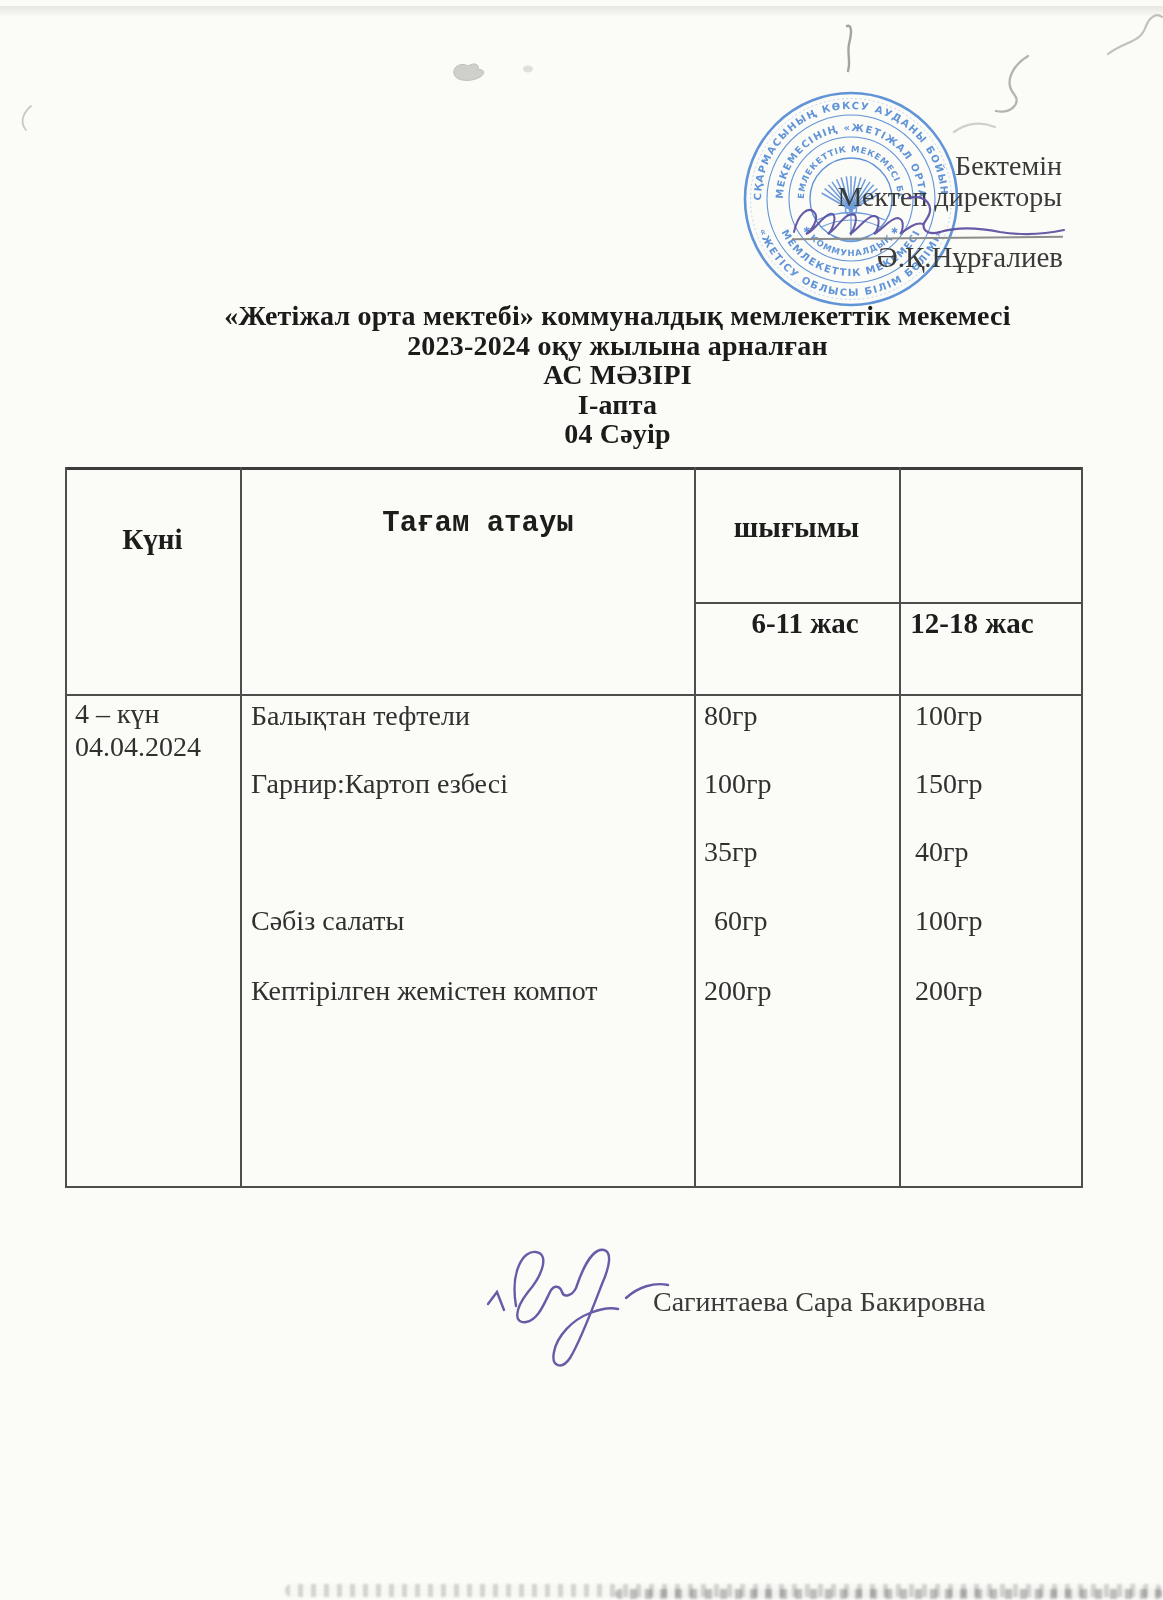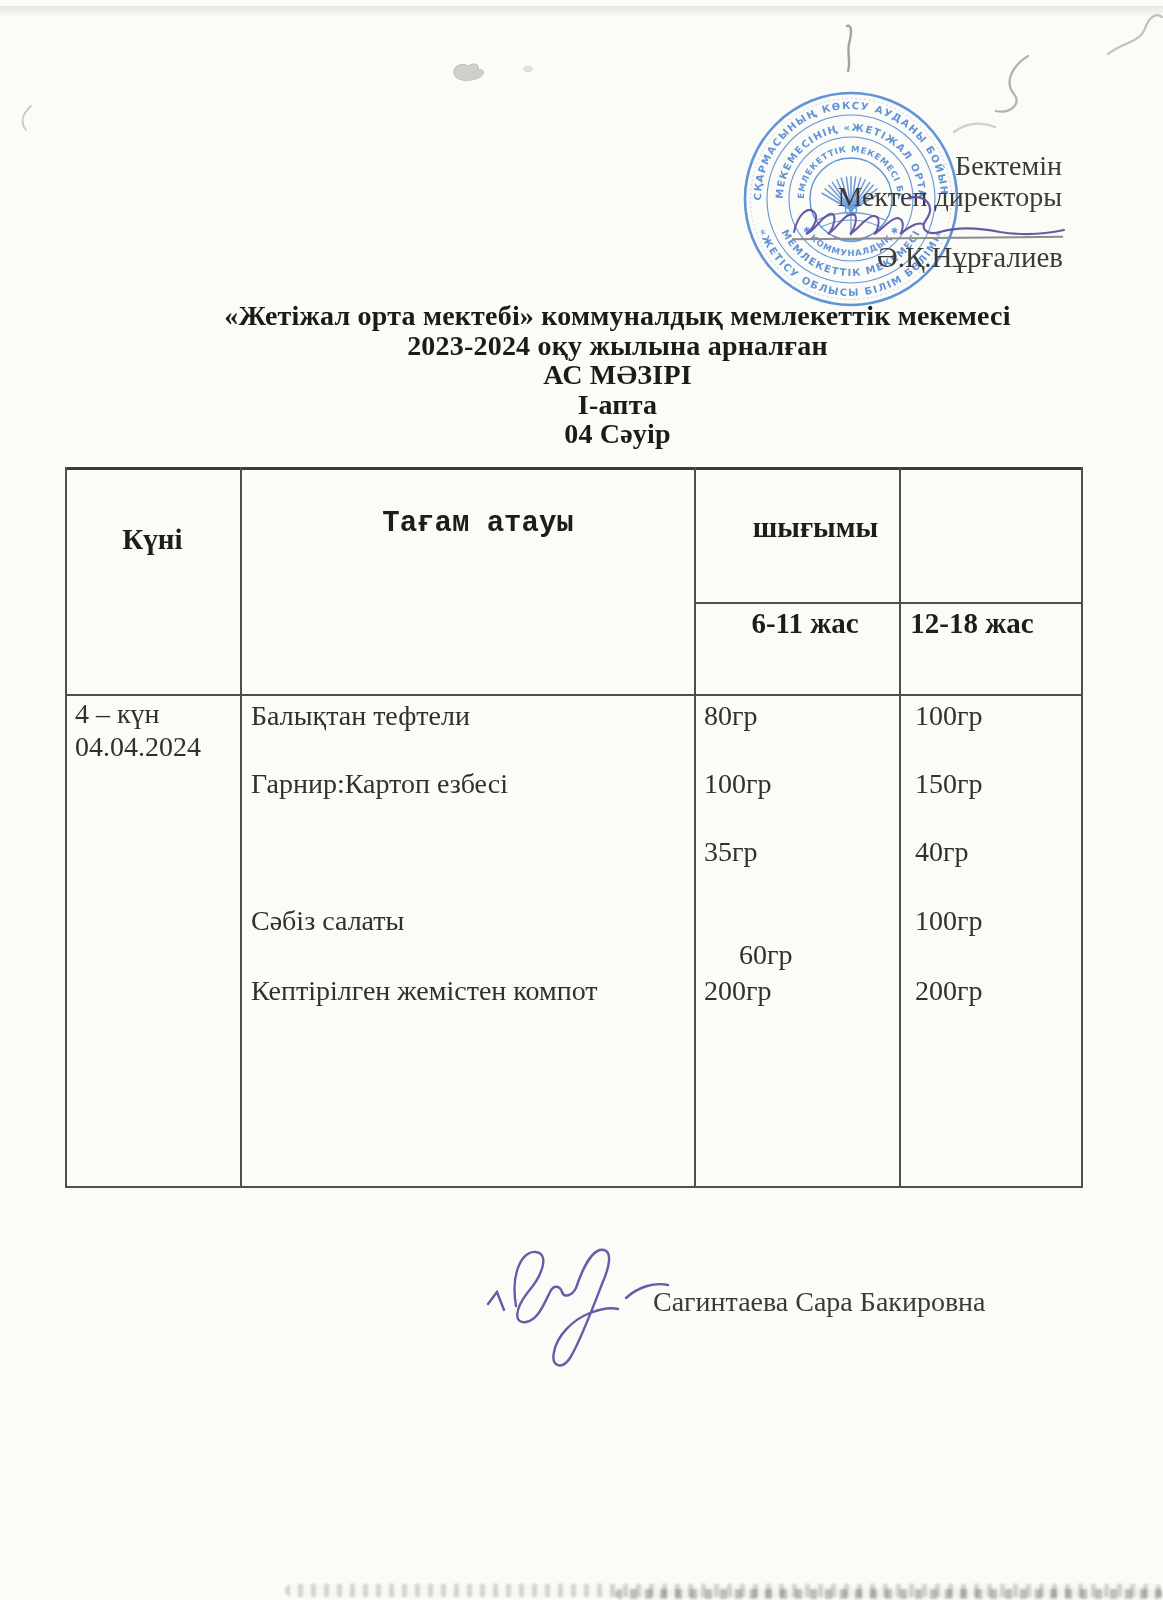--- a/index.html
+++ b/index.html
@@ -144,40 +144,40 @@
     <div class="line" style="left:0;top:0;width:1.6px;height:721px;"></div>
     <div class="line" style="left:1016px;top:0;width:1.7px;height:721px;"></div>
     <div class="line" style="left:175px;top:0;width:1.6px;height:721px;"></div>
     <div class="line" style="left:629px;top:0;width:1.6px;height:721px;"></div>
     <div class="line" style="left:834px;top:0;width:1.6px;height:721px;"></div>
     <div class="line" style="left:629px;top:135px;width:389px;height:1.6px;"></div>
     <div class="line" style="left:0;top:227px;width:1018px;height:1.8px;"></div>
 
     <div class="cell-center head-text" style="left:0;top:56px;width:175px;">Күні</div>
     <div class="cell-center head-text" style="left:186px;top:40px;width:454px;font-family:Liberation Mono, monospace;">Тағам атауы</div>
-    <div class="cell-center head-text" style="left:629px;top:44px;width:205px;padding-left:19px;">шығымы</div>
+    <div class="cell-center head-text" style="left:629px;top:44px;width:205px;">шығымы</div>
     <div class="cell-center head-text" style="left:629px;top:140px;width:222px;">6-11 жас</div>
     <div class="cell-center head-text" style="left:834px;top:140px;width:146px;">12-18 жас</div>
 
     <div class="t body-text" style="left:10px;top:231px;">4 – күн</div>
     <div class="t body-text" style="left:10px;top:264px;">04.04.2024</div>
 
     <div class="t body-text" style="left:186px;top:233px;">Балықтан тефтели</div>
     <div class="t body-text" style="left:639px;top:233px;">80гр</div>
     <div class="t body-text" style="left:850px;top:233px;">100гр</div>
 
     <div class="t body-text" style="left:186px;top:301px;">Гарнир:Картоп езбесі</div>
     <div class="t body-text" style="left:639px;top:301px;">100гр</div>
     <div class="t body-text" style="left:850px;top:301px;">150гр</div>
 
     <div class="t body-text" style="left:639px;top:369px;">35гр</div>
     <div class="t body-text" style="left:850px;top:369px;">40гр</div>
 
     <div class="t body-text" style="left:186px;top:438px;">Сәбіз салаты</div>
-    <div class="t body-text" style="left:674px;top:438px;margin-top:34px;">60гр</div>
+    <div class="t body-text" style="left:649px;top:438px;">60гр</div>
     <div class="t body-text" style="left:850px;top:438px;">100гр</div>
 
     <div class="t body-text" style="left:186px;top:508px;">Кептірілген  жемістен компот</div>
     <div class="t body-text" style="left:639px;top:508px;">200гр</div>
     <div class="t body-text" style="left:850px;top:508px;">200гр</div>
   </div>
 
   <svg class="sig-svg" style="left:478px;top:1218px;" width="210" height="165">
     <g fill="none" stroke="#5b4da0" stroke-linecap="round" opacity="0.92">
       <path stroke-width="2.4" d="M 10 86 L 19 74 L 26 92"></path>

